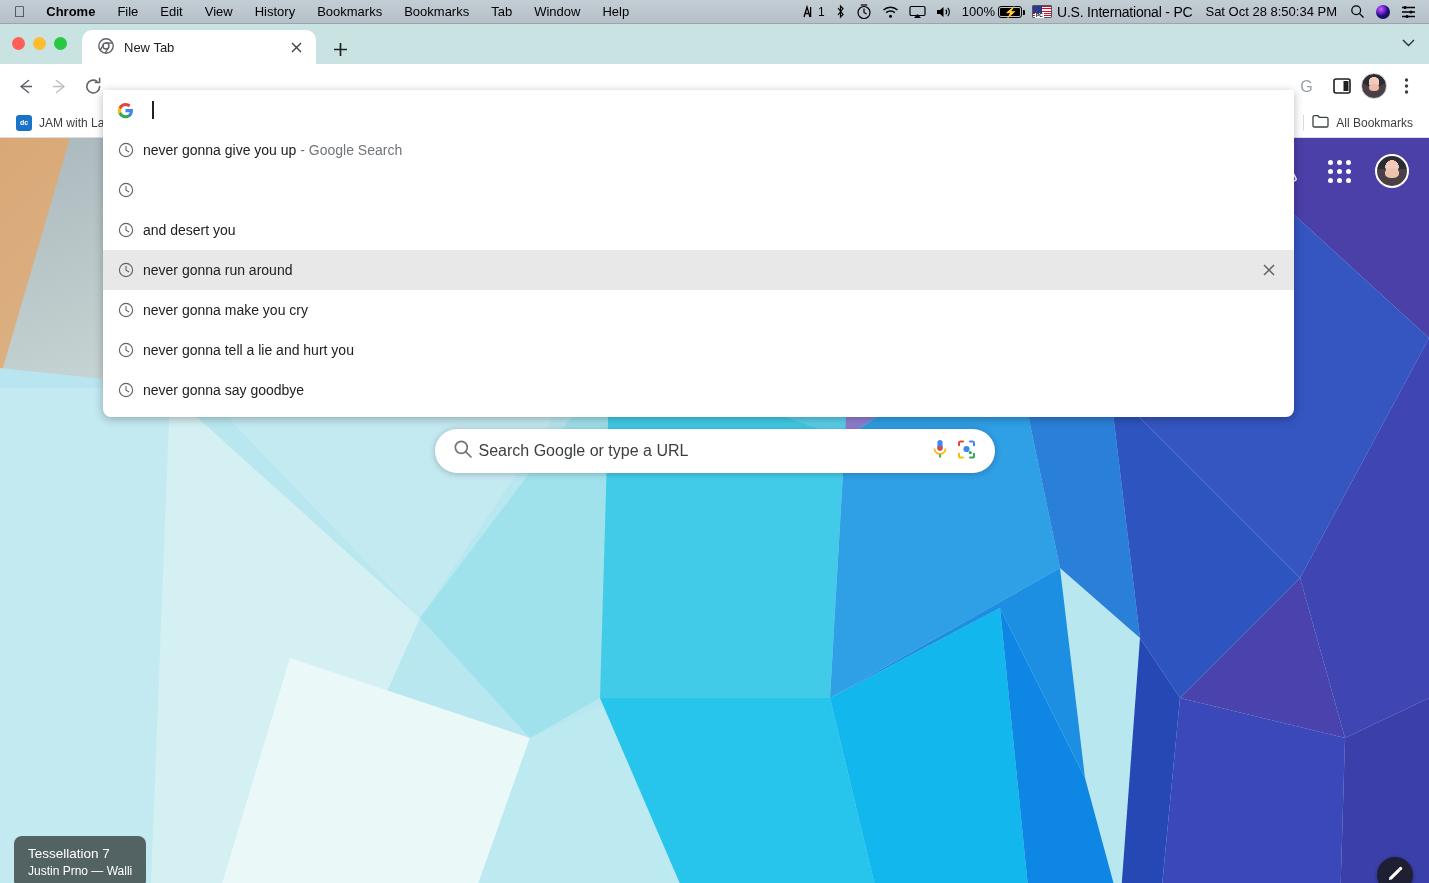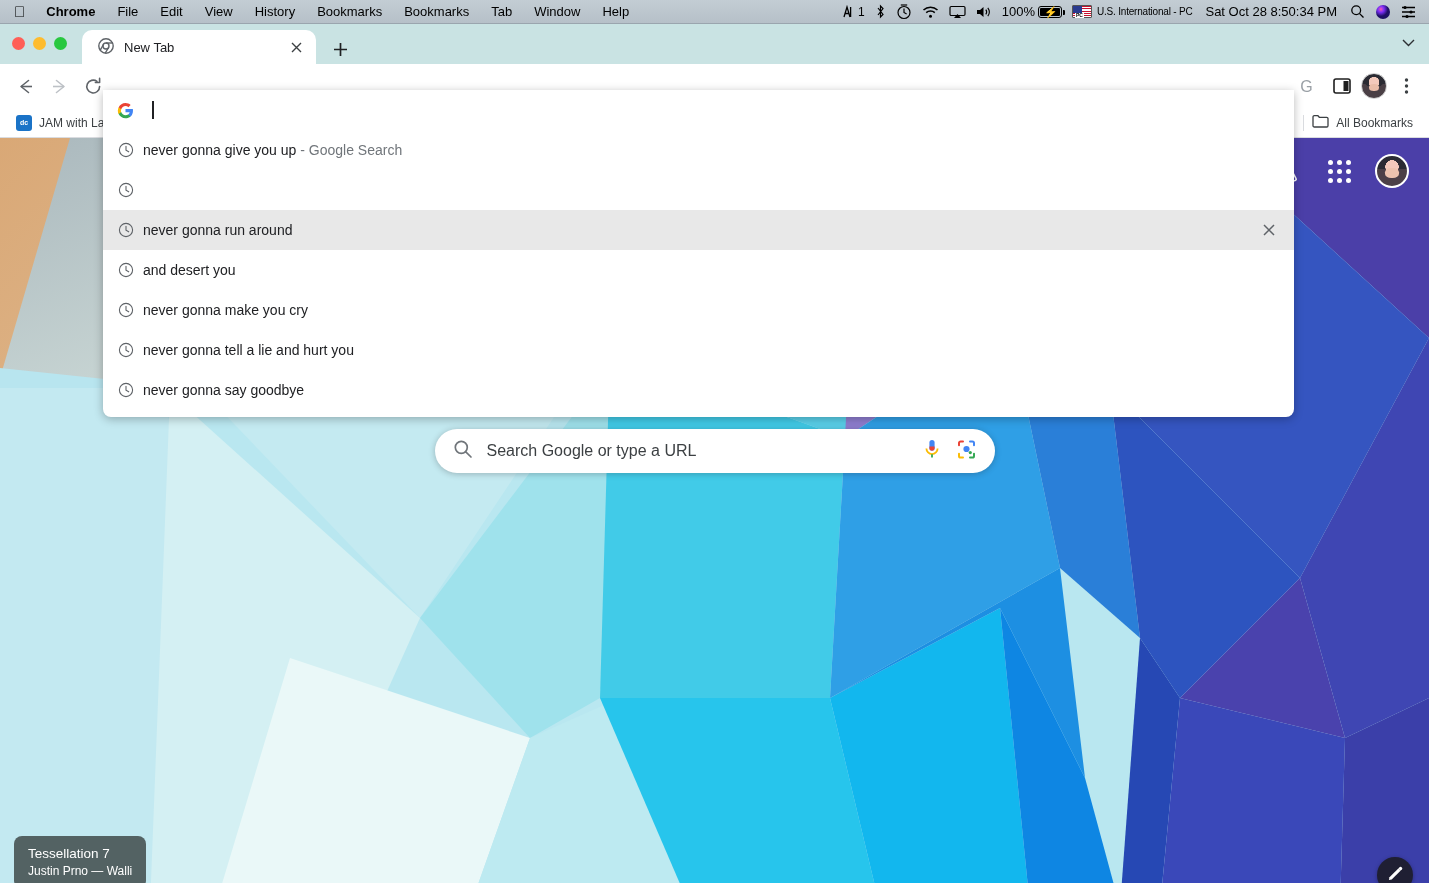--- a/index.html
+++ b/index.html
@@ -33,21 +33,21 @@
     border:1px solid #555; border-radius:1px;
   }
   .kbd-flag:before{
     content:""; position:absolute; left:0; top:0; width:9px; height:7px;
     background:#2a3b8f;
   }
   .kbd-flag:after{
     content:"PC"; position:absolute; left:2px; bottom:-1px; font-size:5px;
     font-weight:bold; color:#000; background:#fff; line-height:5px; padding:0 1px;
   }
-  .kbd-label{ font-size:10px; margin-left:5px; letter-spacing:-0.2px;}
+  .kbd-label{ font-size:14px; margin-left:5px; letter-spacing:-0.2px;}
   .batt{
     display:inline-block;width:24px;height:12px;border:1.6px solid #000;border-radius:3px;
     position:relative; margin-left:3px;
   }
   .batt:after{content:"";position:absolute;right:-4px;top:3px;width:2.5px;height:5px;background:#000;border-radius:0 1px 1px 0;}
   .batt-bolt{position:absolute;left:5px;top:-1px;font-size:11px;line-height:12px;color:#000;font-weight:bold;}
   .batt-fill{position:absolute;left:1px;top:1px;bottom:1px;right:1px;background:#000;border-radius:1px;}
 
   
   .chrome-win{ position:absolute; top:24px; left:0; width:1429px; height:859px; background:#fff; }
@@ -128,21 +128,21 @@
     position:relative; overflow:hidden;
   }
   .ntp-avatar:after{
     content:""; position:absolute; left:27%; top:40%; width:46%; height:32%;
     background:#edc3ae; border-radius:45%;
   }
 
   .fakebar{
     position:absolute; left:50%; transform:translateX(-50%); top:291px;
     width:560px; height:44px; background:#fff; border-radius:24px;
-    display:flex; align-items:center; padding:16px 18px; gap:14px;
+    display:flex; align-items:center; padding:16px 18px; gap:6px;
     box-shadow:0 1px 6px rgba(32,33,36,.28);
     z-index:4;
   }
   .fakebar-text{ flex:1; font-size:16px; color:#3c4043; }
 
   .attrib{
     position:absolute; left:14px; bottom:18px; background:rgba(64,74,74,.85);
     border-radius:8px; padding:9px 14px; color:#fff; z-index:5;
   }
   .attrib-title{ font-size:13.5px; font-weight:normal; line-height:18px;}
@@ -523,20 +523,30 @@
 
       <div class="sugg">
         <span class="clock">
           <svg width="16" height="16" viewBox="0 0 16 16">
               <circle cx="8" cy="8" r="6.6" stroke="#5f6368" stroke-width="1.1" fill="none"></circle>
               <path d="M8 4.3 V8.2 L10.7 9.8" stroke="#5f6368" stroke-width="1.1" fill="none" stroke-linecap="round"></path>
             </svg>
         </span>
       </div>
 
+      <div class="sugg">
+        <span class="clock">
+          <svg width="16" height="16" viewBox="0 0 16 16">
+              <circle cx="8" cy="8" r="6.6" stroke="#5f6368" stroke-width="1.1" fill="none"></circle>
+              <path d="M8 4.3 V8.2 L10.7 9.8" stroke="#5f6368" stroke-width="1.1" fill="none" stroke-linecap="round"></path>
+            </svg>
+        </span>
+        <span class="sugg-text">and desert you</span>
+      </div>
+
       <div class="sugg sel">
         <span class="clock">
           <svg width="16" height="16" viewBox="0 0 16 16">
               <circle cx="8" cy="8" r="6.6" stroke="#5f6368" stroke-width="1.1" fill="none"></circle>
               <path d="M8 4.3 V8.2 L10.7 9.8" stroke="#5f6368" stroke-width="1.1" fill="none" stroke-linecap="round"></path>
             </svg>
         </span>
         <span class="sugg-text">never gonna run around</span>
         <span class="sugg-x">
           <svg width="12" height="12" viewBox="0 0 12 12">
@@ -545,50 +555,40 @@
         </span>
       </div>
 
       <div class="sugg">
         <span class="clock">
           <svg width="16" height="16" viewBox="0 0 16 16">
               <circle cx="8" cy="8" r="6.6" stroke="#5f6368" stroke-width="1.1" fill="none"></circle>
               <path d="M8 4.3 V8.2 L10.7 9.8" stroke="#5f6368" stroke-width="1.1" fill="none" stroke-linecap="round"></path>
             </svg>
         </span>
-        <span class="sugg-text">and desert you</span>
+        <span class="sugg-text">never gonna make you cry</span>
       </div>
 
       <div class="sugg">
         <span class="clock">
           <svg width="16" height="16" viewBox="0 0 16 16">
               <circle cx="8" cy="8" r="6.6" stroke="#5f6368" stroke-width="1.1" fill="none"></circle>
               <path d="M8 4.3 V8.2 L10.7 9.8" stroke="#5f6368" stroke-width="1.1" fill="none" stroke-linecap="round"></path>
             </svg>
         </span>
-        <span class="sugg-text">never gonna make you cry</span>
+        <span class="sugg-text">never gonna tell a lie and hurt you</span>
       </div>
 
       <div class="sugg">
         <span class="clock">
           <svg width="16" height="16" viewBox="0 0 16 16">
               <circle cx="8" cy="8" r="6.6" stroke="#5f6368" stroke-width="1.1" fill="none"></circle>
               <path d="M8 4.3 V8.2 L10.7 9.8" stroke="#5f6368" stroke-width="1.1" fill="none" stroke-linecap="round"></path>
             </svg>
         </span>
-        <span class="sugg-text">never gonna tell a lie and hurt you</span>
-      </div>
-
-      <div class="sugg">
-        <span class="clock">
-          <svg width="16" height="16" viewBox="0 0 16 16">
-              <circle cx="8" cy="8" r="6.6" stroke="#5f6368" stroke-width="1.1" fill="none"></circle>
-              <path d="M8 4.3 V8.2 L10.7 9.8" stroke="#5f6368" stroke-width="1.1" fill="none" stroke-linecap="round"></path>
-            </svg>
-        </span>
         <span class="sugg-text">never gonna say goodbye</span>
       </div>
 
       <div class="sugg-pad"></div>
     </div>
   </div>
 
 </div>
 
 </body></html>

